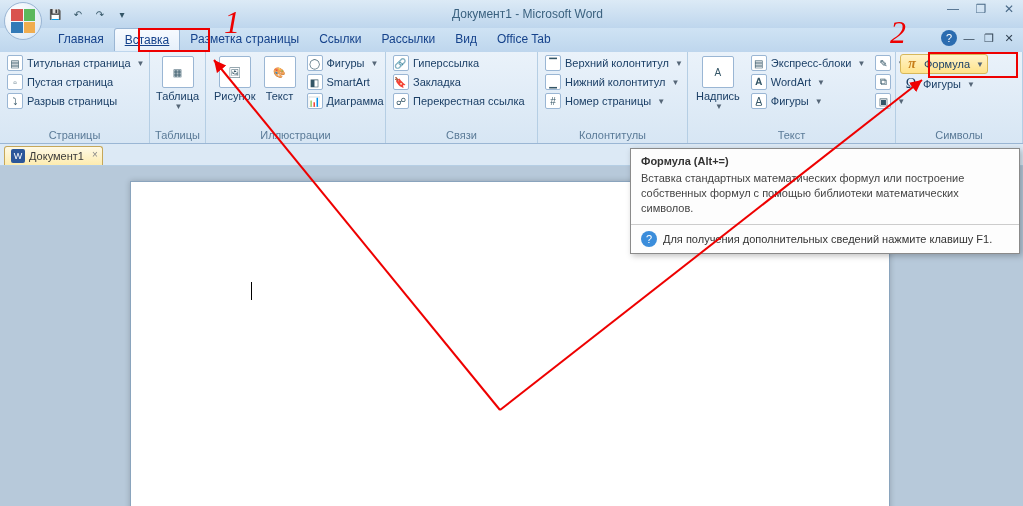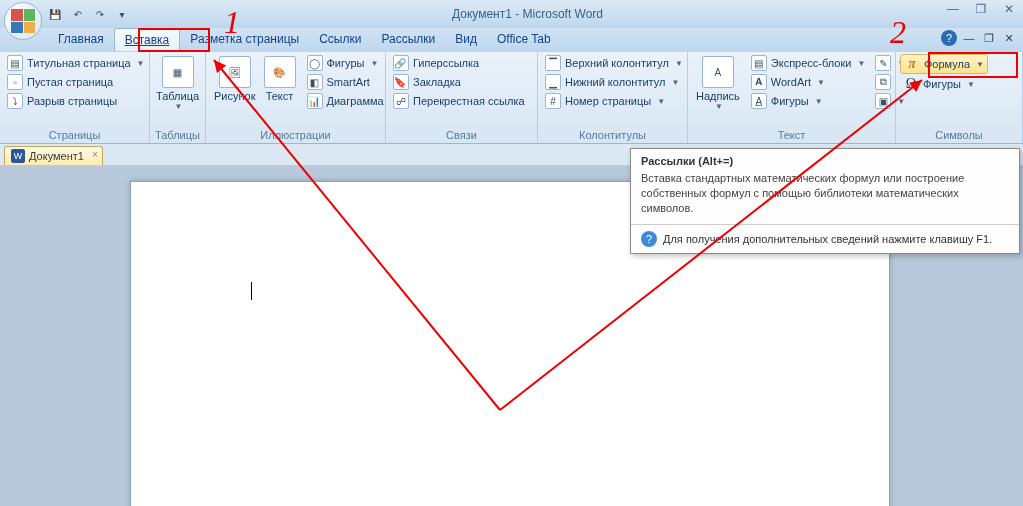--- a/index.html
+++ b/index.html
@@ -286,21 +286,21 @@
   </div>
 </div>
 
 <div class="workspace">
   <div class="page">
     <div class="cursor"></div>
   </div>
 </div>
 
 <div class="tooltip">
-  <div class="tt-title">Рассылки (Alt+=)</div>
+  <div class="tt-title">Формула (Alt+=)</div>
   <div class="tt-body">Вставка стандартных математических формул или построение собственных формул с помощью библиотеки математических символов.</div>
   <div class="tt-foot">
     <span class="tt-help-ic">?</span>
     <span>Для получения дополнительных сведений нажмите клавишу F1.</span>
   </div>
 </div>
 
 <div class="anno">
   <div class="redbox" style="left:138px; top:28px; width:72px; height:24px;"></div>
   <div class="redbox" style="left:928px; top:52px; width:90px; height:26px;"></div>

